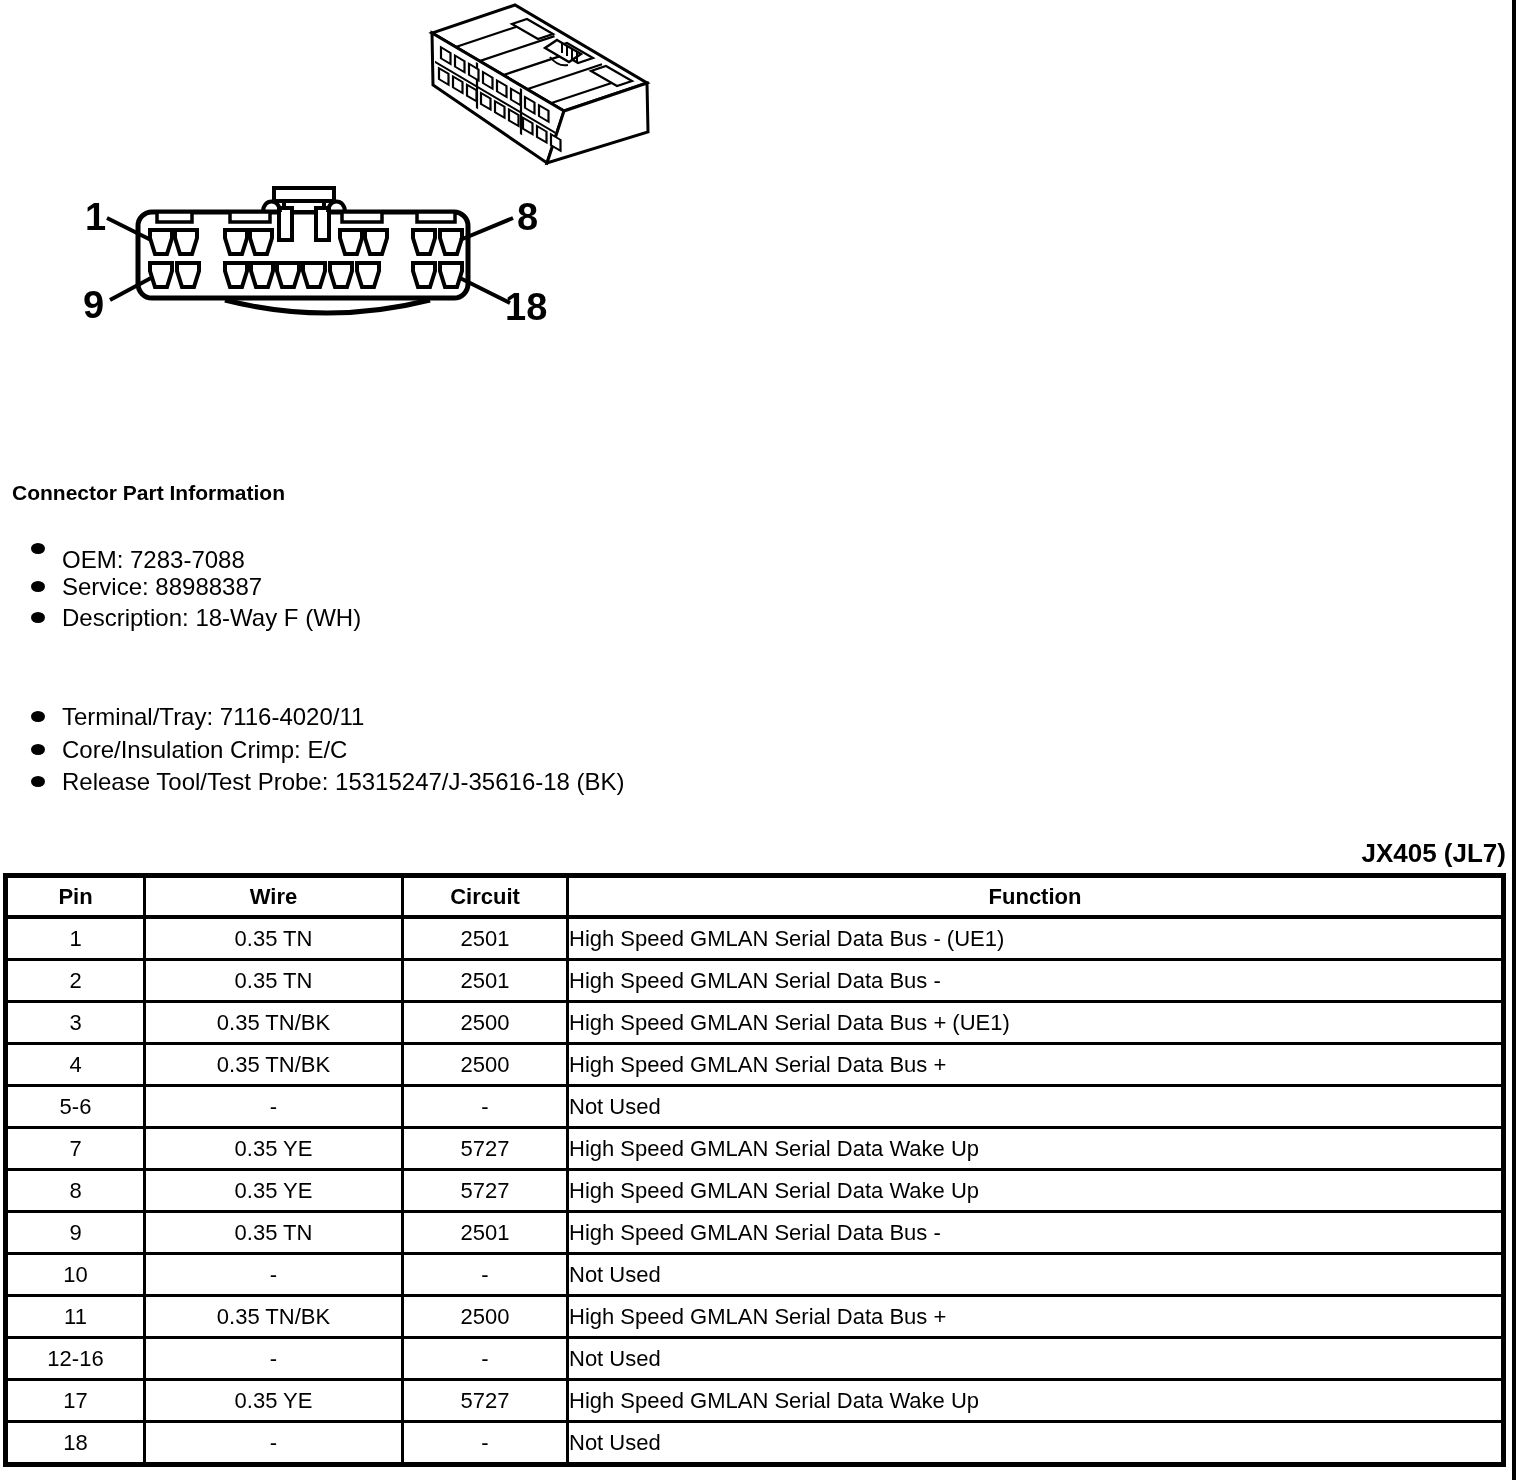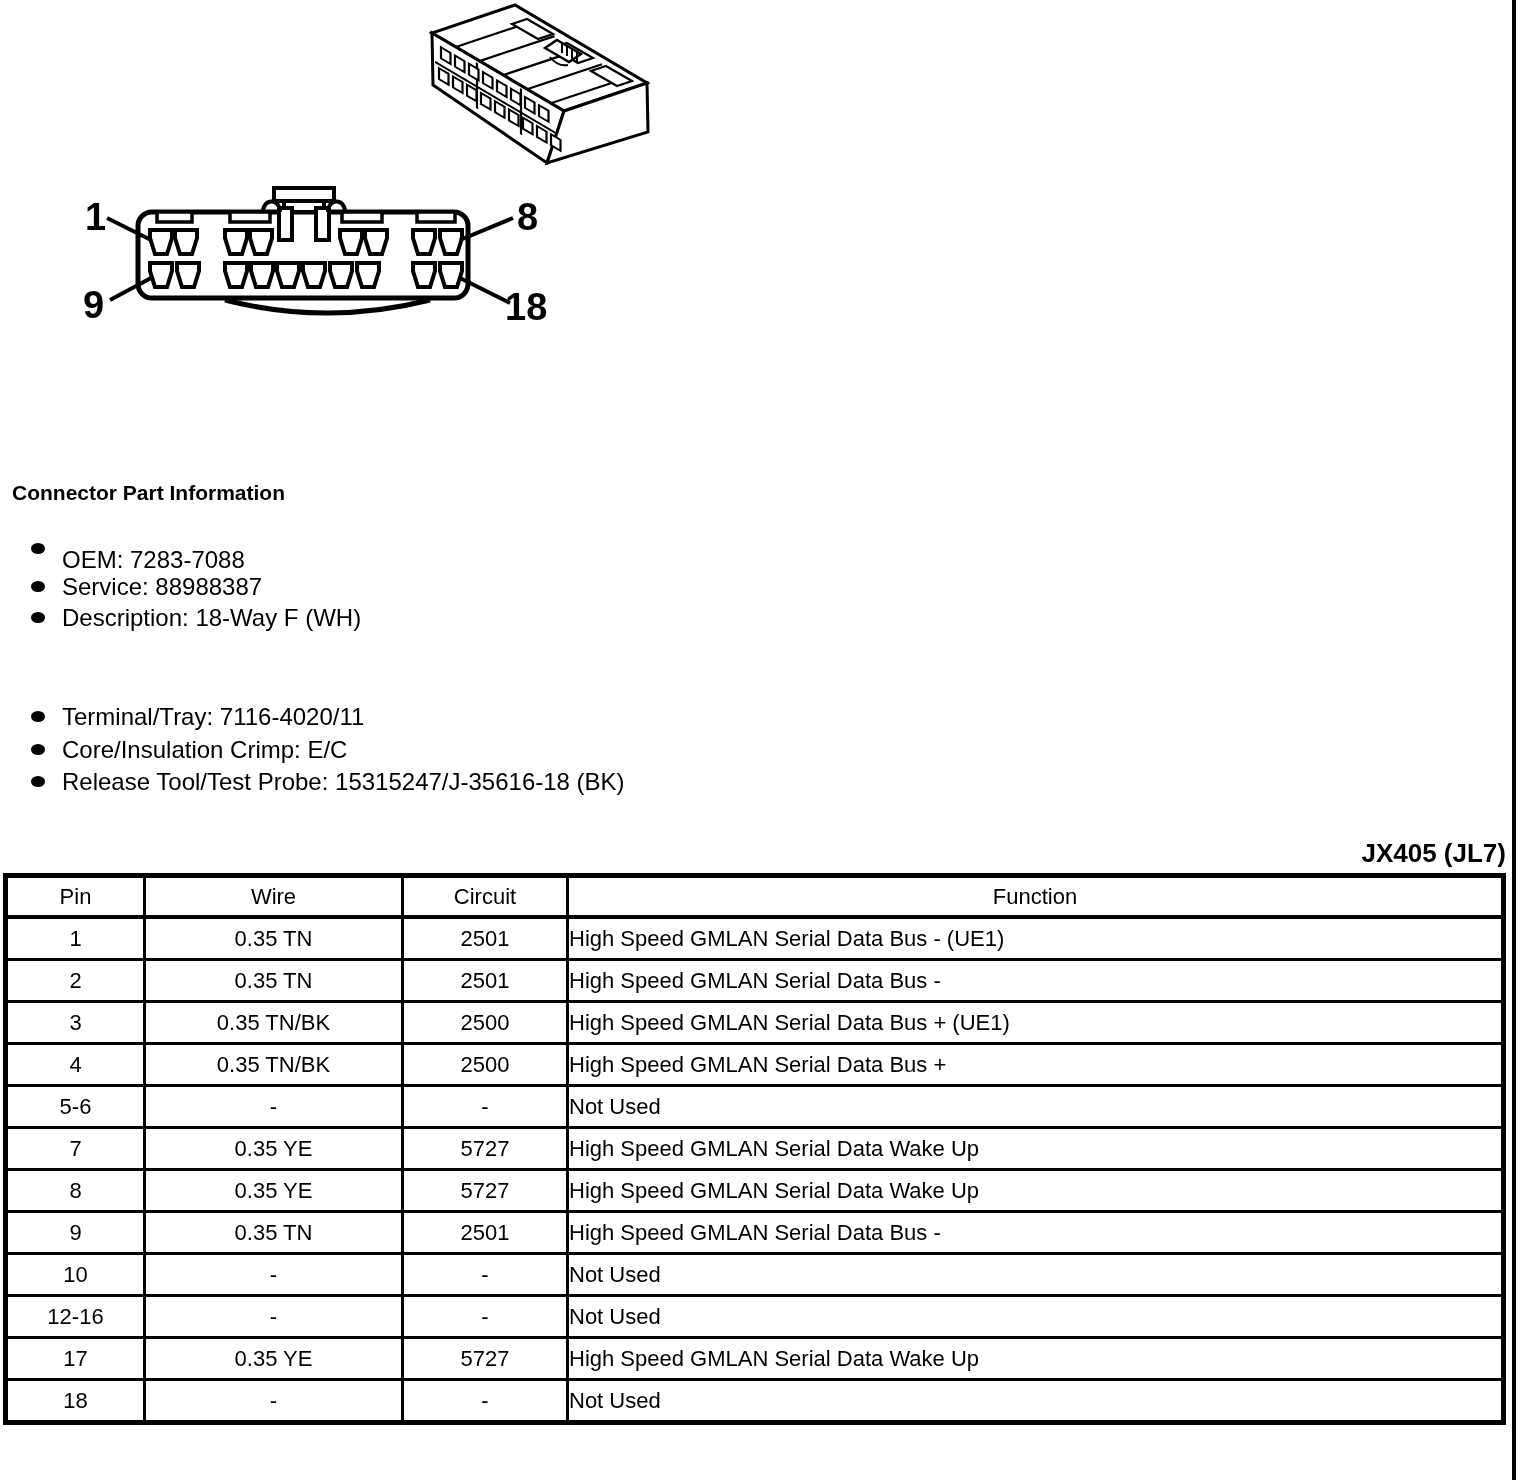--- a/index.html
+++ b/index.html
@@ -15,21 +15,21 @@
     position:absolute;left:3px;top:830px;width:1503px;text-align:right;
     font-size:26px;font-weight:bold;margin-top:8px;
   }
   .tbl-wrap{position:absolute;left:3px;top:873px;}
   table.pinout{
     border-collapse:collapse;table-layout:fixed;width:1503px;
     border:5px solid #000;
   }
   table.pinout th{
     border:3px solid #000;border-bottom-width:4px;
-    font-size:22px;font-weight:normal;height:37px;text-align:center;padding:0;
+    font-size:22px;font-weight:bold;height:37px;text-align:center;padding:0;
   }
   table.pinout td{
     border:3px solid #000;font-size:22px;height:39px;padding:0;vertical-align:middle;
   }
   td.ctr{text-align:center;}
   td.fn{text-align:left;padding-left:9px;}
   .page-frame{position:absolute;left:1512px;top:0;width:4px;height:1480px;background:#000;}
   .ink{stroke:#000;fill:none;}
   .inkf{stroke:#000;fill:#fff;}
 </style>
@@ -244,20 +244,26 @@
             <td class="ctr">2501</td>
             <td class="fn">High Speed GMLAN Serial Data Bus -</td>
           </tr>
           <tr>
             <td class="ctr">10</td>
             <td class="ctr">-</td>
             <td class="ctr">-</td>
             <td class="fn">Not Used</td>
           </tr>
           <tr>
+            <td class="ctr">11</td>
+            <td class="ctr">0.35 TN/BK</td>
+            <td class="ctr">2500</td>
+            <td class="fn">High Speed GMLAN Serial Data Bus +</td>
+          </tr>
+          <tr>
             <td class="ctr">12-16</td>
             <td class="ctr">-</td>
             <td class="ctr">-</td>
             <td class="fn">Not Used</td>
           </tr>
           <tr>
             <td class="ctr">17</td>
             <td class="ctr">0.35 YE</td>
             <td class="ctr">5727</td>
             <td class="fn">High Speed GMLAN Serial Data Wake Up</td>

